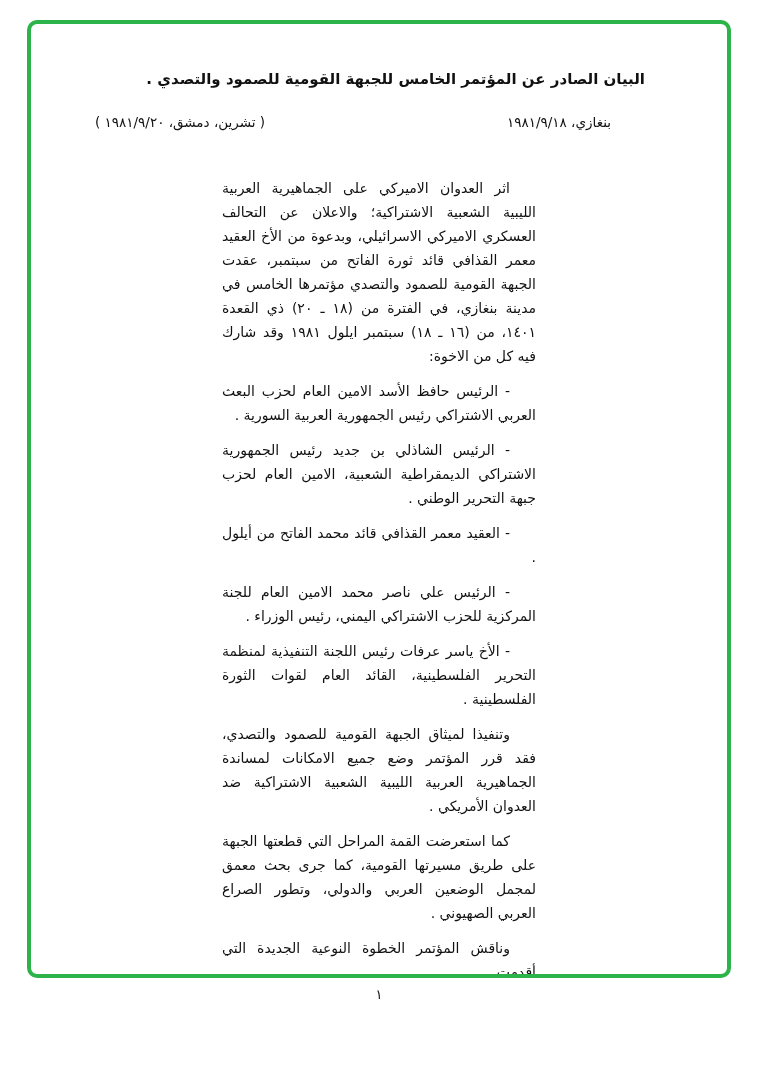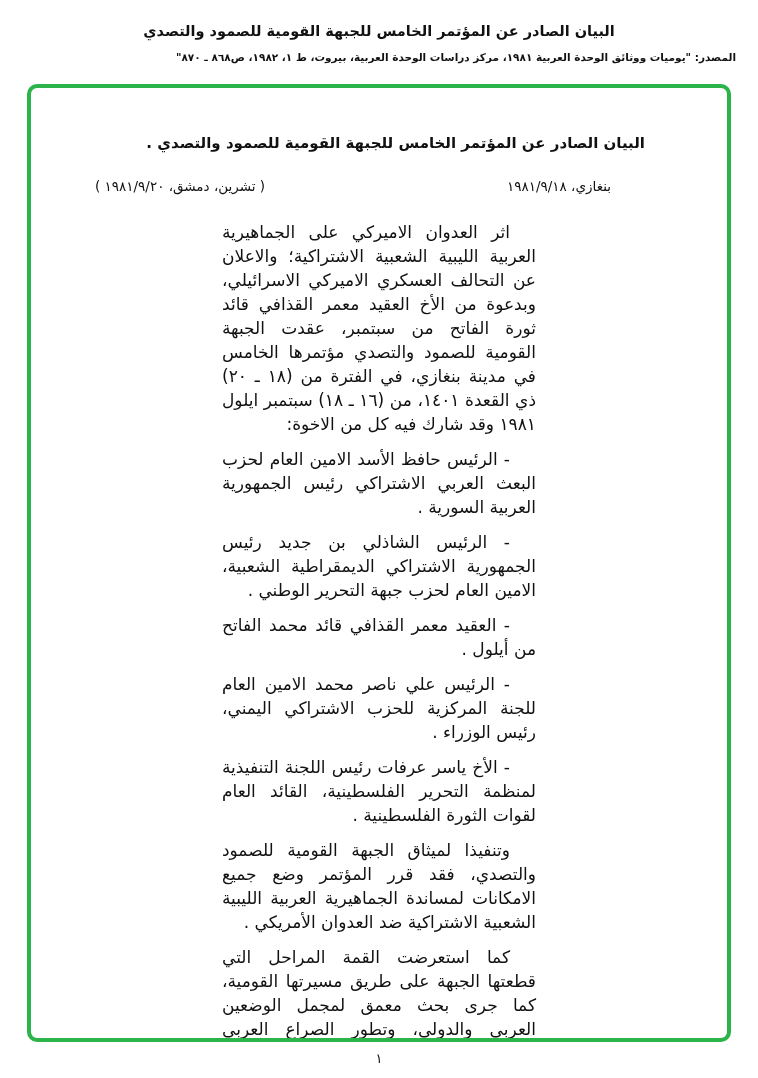--- a/index.html
+++ b/index.html
@@ -49,45 +49,41 @@
     margin-top: 22px;
     padding: 0 116px 0 64px;
     direction: rtl;
     display: flex;
     justify-content: space-between;
     font-size: 13.5px;
     line-height: 20px;
   }
   .doc-body {
     width: 314px;
-    margin: 24px auto 0;
+    margin: 44px auto 0;
     direction: rtl;
     text-align: justify;
-    font-size: 17px;
+    font-size: 14px;
     line-height: 24px;
   }
   .doc-body p {
     margin-bottom: 11px;
     text-indent: 26px;
   }
   .page-number {
     margin-top: 9px;
     text-align: center;
     font-size: 13px;
   }
 </style>
 </head>
 <body>
 
 <div class="page">
 
-  <div class="top-header">
-    <div class="header-title">البيان الصادر عن المؤتمر الخامس للجبهة القومية للصمود والتصدي</div>
-    <div class="source-line">المصدر: "يوميات ووثائق الوحدة العربية ١٩٨١، مركز دراسات الوحدة العربية، بيروت، ط ١، ١٩٨٢، ص٨٦٨ ـ ٨٧٠"</div>
-  </div>
 
   <div class="green-box" style="border-color: rgb(44, 179, 74);">
     <div class="doc-title">البيان الصادر عن المؤتمر الخامس للجبهة القومية للصمود والتصدي .</div>
 
     <div class="dateline">
       <span class="date-right">بنغازي، ١٩٨١/٩/١٨</span>
       <span class="date-left">( تشرين، دمشق، ١٩٨١/٩/٢٠ )</span>
     </div>
 
     <div class="doc-body">

